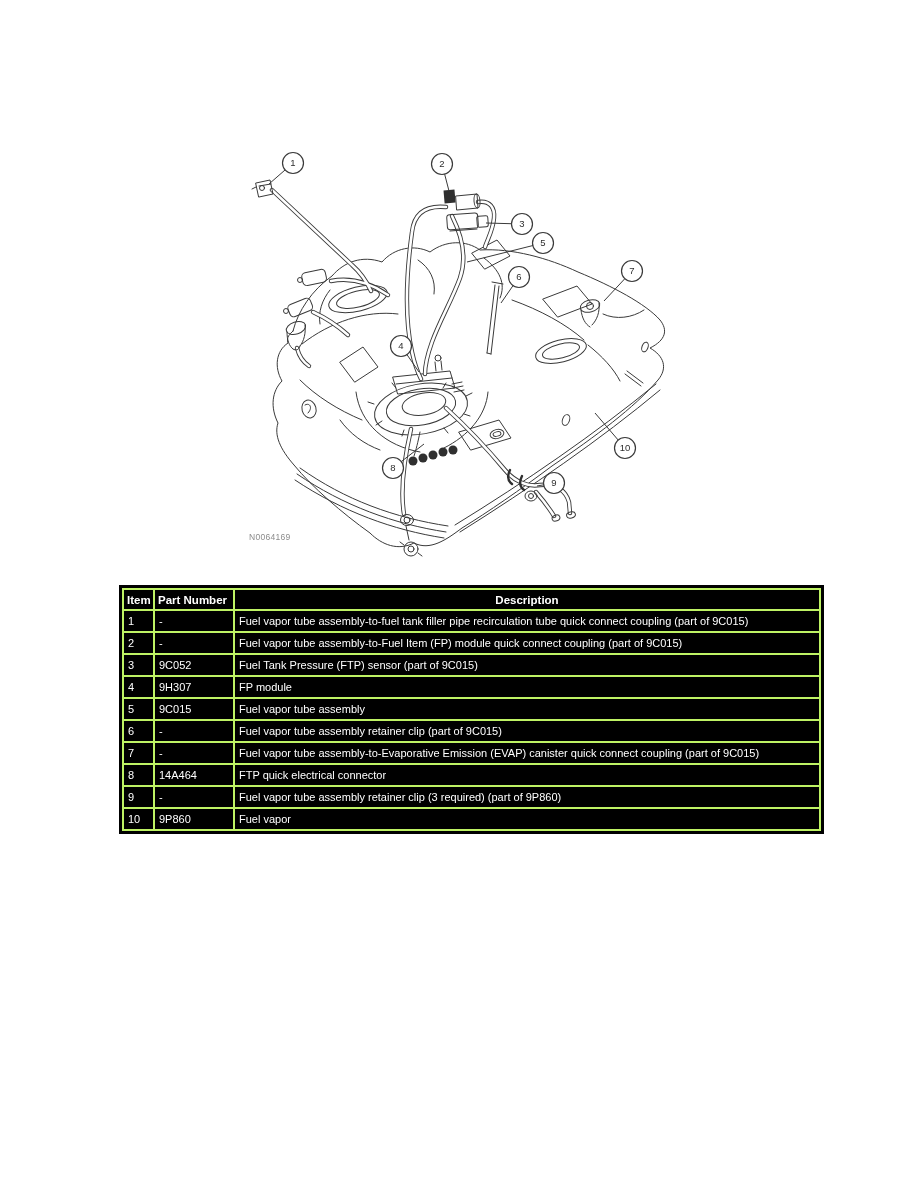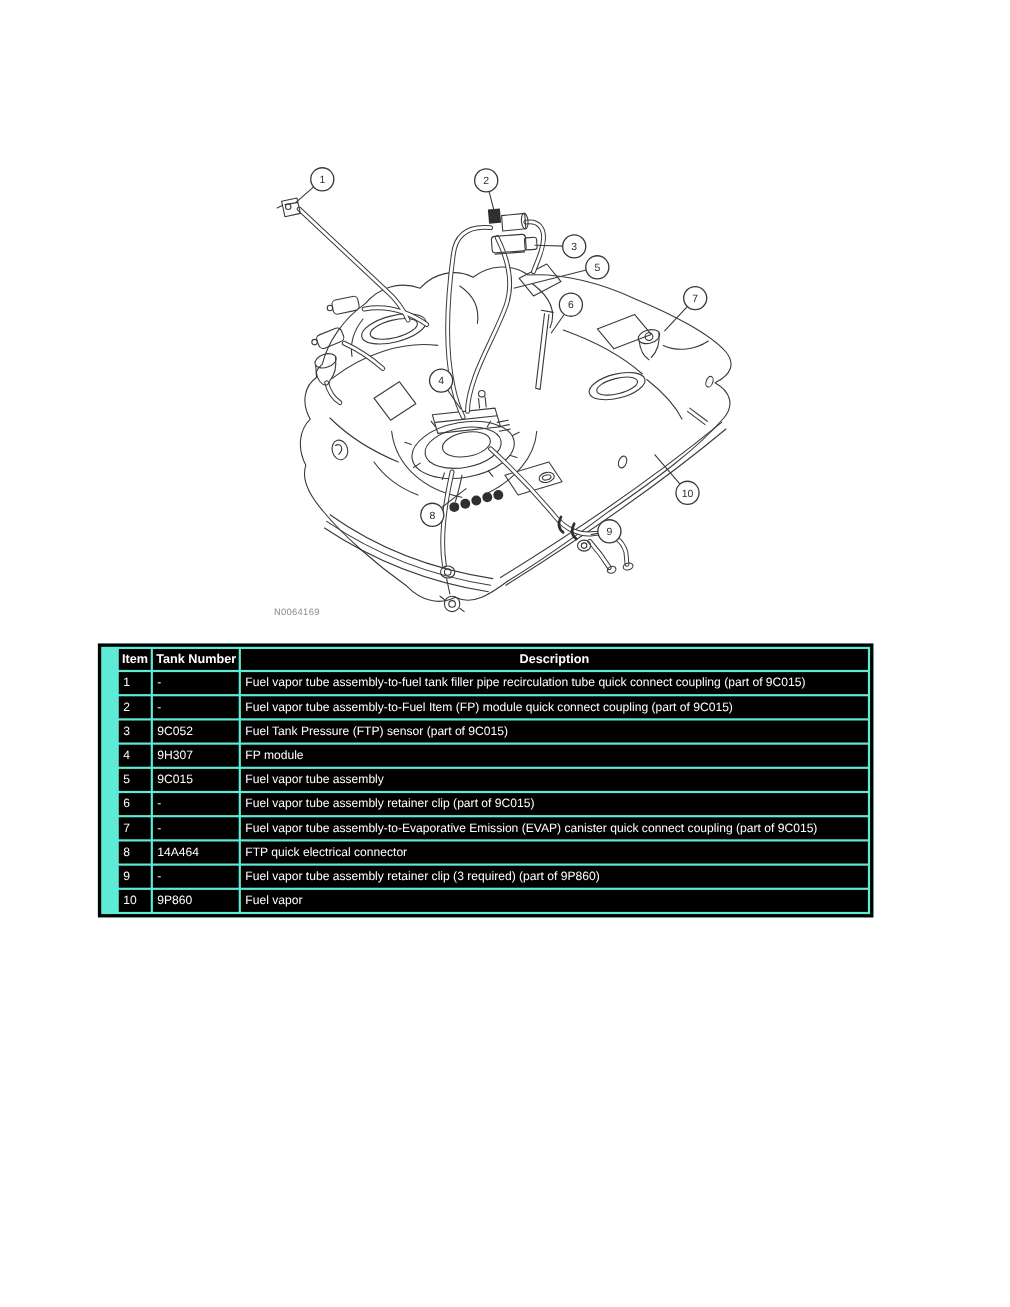--- a/index.html
+++ b/index.html
@@ -9,25 +9,25 @@
   .figure-svg{position:absolute;left:230px;top:145px;width:460px;height:430px;}
   .art path,.art ellipse,.art rect,.art circle{fill:none;stroke:#3a3a3a;stroke-width:1;
         stroke-linecap:round;stroke-linejoin:round;}
   .art .fill-dark{fill:#2f2f2f;stroke:none;}
   .art .thick{stroke-width:2.4;stroke:#2f2f2f;}
   .art path.tube{stroke-width:4.4;}
   .art path.tube-core{stroke:#ffffff;stroke-width:2.6;}
   .callouts line{stroke:#3a3a3a;stroke-width:1;}
   .callouts circle{fill:#ffffff;stroke:#3a3a3a;stroke-width:1.2;}
   .callouts text{fill:#2e2e2e;font:9.5px "Liberation Sans",sans-serif;text-anchor:middle;}
-  .figlabel{position:absolute;left:249px;top:551px;font-size:8.5px;color:#8c8c8c;
+  .figlabel{position:absolute;left:249px;top:532px;font-size:8.5px;color:#8c8c8c;
         letter-spacing:.3px;}
   
-  table.parts{position:absolute;left:89px;top:585px;width:705px;table-layout:fixed;
-        border:3px solid #000;border-collapse:separate;border-spacing:2px;background:#5eead4;padding-left:14px;}
+  table.parts{position:absolute;left:119px;top:585px;width:705px;table-layout:fixed;
+        border:3px solid #000;border-collapse:separate;border-spacing:2px;background:#bef264;}
   table.parts th,table.parts td{background:#000;color:#fff;white-space:nowrap;overflow:hidden;
         font-family:"Liberation Sans",sans-serif;vertical-align:middle;}
   table.parts th{font-size:11.5px;font-weight:bold;height:17px;padding:1px 3px;text-align:left;}
   table.parts th.desc{text-align:center;margin-top:28px;}
   table.parts td{font-size:11px;height:18px;padding:1px 4px;}
 </style>
 </head>
 <body>
 
 <div class="page">
@@ -198,21 +198,21 @@
 
   <table class="parts">
     <colgroup>
         <col style="width:29px">
         <col style="width:78px">
         <col>
       </colgroup>
     <thead>
       <tr>
         <th>Item</th>
-        <th>Tank Number</th>
+        <th>Part Number</th>
         <th class="desc">Description</th>
       </tr>
     </thead>
     <tbody id="parts-body">
         <tr>
           <td>1</td>
           <td>-</td>
           <td>Fuel vapor tube assembly-to-fuel tank filler pipe recirculation tube quick connect coupling (part of 9C015)</td>
         </tr>
         <tr>

